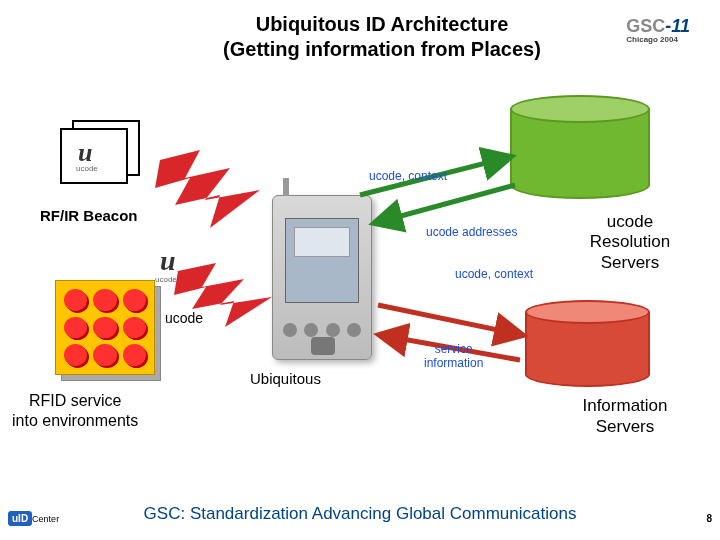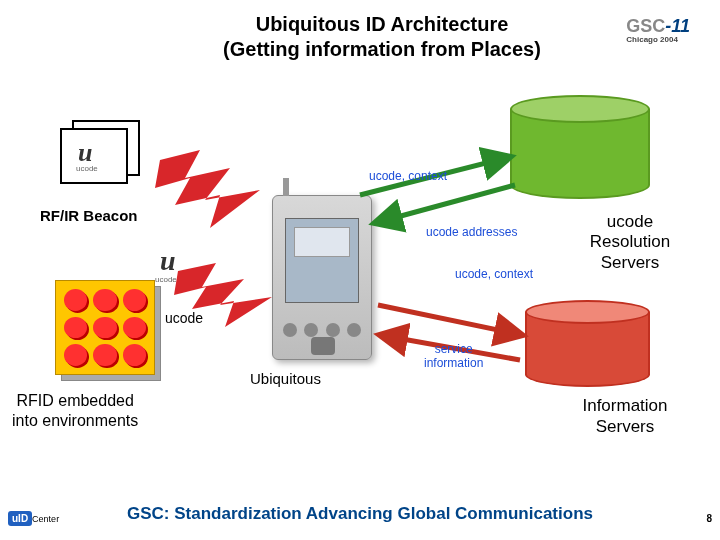--- a/index.html
+++ b/index.html
@@ -57,21 +57,21 @@
   .db-green-label { position: absolute; top: 117px; left: 560px; font-size: 17px; text-align: center; line-height: 1.2; width: 140px; }
   .db-red-label { position: absolute; top: 300px; left: 555px; font-size: 17px; text-align: center; line-height: 1.25; width: 140px; }
 
   
   .arrow-lbl { position: absolute; font-size: 12px; color: #1d4ed8; }
   .lbl1 { top: 74px; left: 369px; } 
   .lbl2 { top: 130px; left: 426px; } 
   .lbl3 { top: 172px; left: 455px; } 
   .lbl4 { top: 231px; left: 424px; text-align: center; line-height: 1.15; margin-top: 17px; } 
 
-  .footer { position: absolute; bottom: 16px; width: 100%; text-align: center; font-weight: bold; font-size: 17px; color: #004488; }
+  .footer { position: absolute; bottom: 16px; width: 100%; text-align: center; font-weight: normal; font-size: 17px; color: #004488; }
   .footer-logo { position: absolute; bottom: 14px; left: 8px; font-size: 9px; margin-top: 20px; }
   .footer-logo .badge { display: inline-block; background: #2060c0; color: #fff; font-weight: bold; padding: 2px 4px; border-radius: 3px; font-size: 10px; }
   .pagenum { position: absolute; bottom: 16px; right: 8px; font-size: 10px; font-weight: bold; }
 
   svg.arrows { position: absolute; top: 0; left: 0; pointer-events: none; }
 </style>
 </head>
 <body>
 
 <div class="title">
@@ -106,21 +106,21 @@
         <div class="rfid-dot"></div>
       <div class="rfid-dot"></div>
         <div class="rfid-dot"></div>
         <div class="rfid-dot"></div>
     </div>
   </div>
   <span class="rfid-u">u</span>
   <span class="rfid-usub">ucode</span>
   <div class="ucode-label">ucode</div>
   <div class="rfid-label">
-    <span>RFID embedded</span><br>
+    <span>RFID service</span><br>
     <span>into environments</span>
   </div>
 
   <svg class="bolt" style="top:45px;left:150px" width="120" height="90" viewBox="0 0 120 90">
     <polygon points="10,20 50,10 35,38 80,28 55,60 110,50 60,88 70,55 25,65 40,38 5,48" fill="#d8262a"></polygon>
   </svg>
   <svg class="bolt" style="top:160px;left:170px" width="110" height="75" viewBox="0 0 110 75">
     <polygon points="8,16 46,8 32,32 74,24 50,50 102,42 55,72 64,46 22,54 36,32 4,40" fill="#d8262a"></polygon>
   </svg>
 

